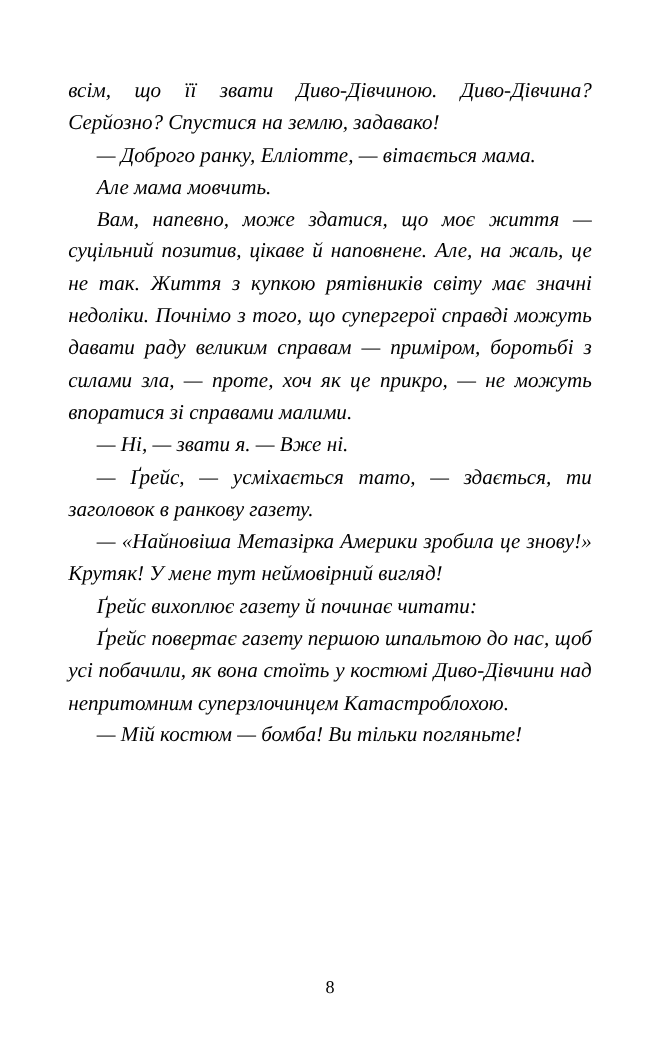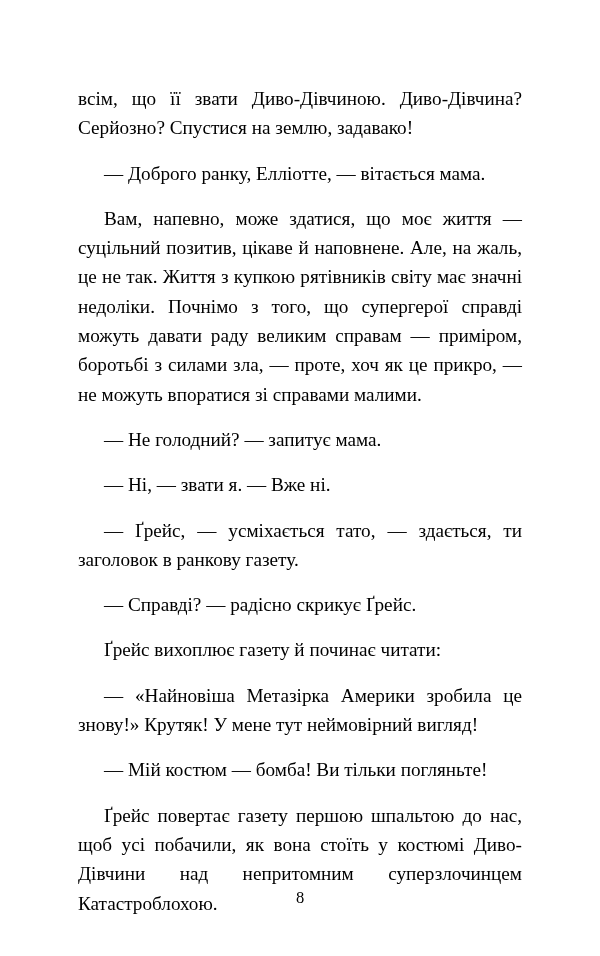--- a/index.html
+++ b/index.html
@@ -22,22 +22,23 @@
     padding: 68px 62px 0 62px;
   }
   .text-block {
     font-size: 19.2px;
     line-height: 29.3px;
     text-align: justify;
     text-justify: inter-word;
     hyphens: manual;
   }
   .text-block p {
-    margin: 16px;
+    margin: 0;
     text-indent: 0;
+    font-style: italic;
   }
   .text-block p.indent {
     text-indent: 26px;
   }
   .page-number {
     position: absolute;
     left: 0;
     right: 0;
     top: 888px;
     text-align: center;
@@ -45,24 +46,23 @@
     font-family: "Liberation Serif", "DejaVu Serif", serif;
   }
 </style>
 </head>
 <body>
 
 <div class="page">
   <div class="text-block">
     <p>всім, що її звати Диво-Дівчиною. Диво-Дівчина? Серйозно? Спустися на землю, задавако!</p>
     <p class="indent">— Доброго ранку, Елліотте, — вітається мама.</p>
+    <p class="indent">Але мама мовчить.</p>
     <p class="indent">Вам, напевно, може здатися, що моє життя — суцільний позитив, цікаве й наповнене. Але, на жаль, це не так. Життя з купкою рятівників світу має значні недоліки. Почнімо з того, що супергерої справді можуть давати раду великим справам — приміром, боротьбі з силами зла, — проте, хоч як це прикро, — не можуть впоратися зі справами малими.</p>
-    <p class="indent">— Не голодний? — запитує мама.</p>
     <p class="indent">— Ні, — звати я. — Вже ні.</p>
     <p class="indent">— Ґрейс, — усміхається тато, — здається, ти заголовок в ранкову газету.</p>
-    <p class="indent">— Справді? — радісно скрикує Ґрейс.</p>
+    <p class="indent">— «Найновіша Метазірка Америки зробила це знову!» Крутяк! У мене тут неймовірний вигляд!</p>
     <p class="indent">Ґрейс вихоплює газету й починає читати:</p>
-    <p class="indent">— «Найновіша Метазірка Америки зробила це знову!» Крутяк! У мене тут неймовірний вигляд!</p>
+    <p class="indent">Ґрейс повертає газету першою шпальтою до нас, щоб усі побачили, як вона стоїть у костюмі Диво-Дівчини над непритомним суперзлочинцем Катастроблохою.</p>
     <p class="indent">— Мій костюм — бомба! Ви тільки погляньте!</p>
-    <p class="indent">Ґрейс повертає газету першою шпальтою до нас, щоб усі побачили, як вона стоїть у костюмі Диво-Дівчини над непритомним суперзлочинцем Катастроблохою.</p>
   </div>
   <div class="page-number">8</div>
 </div>
 
 </body></html>

